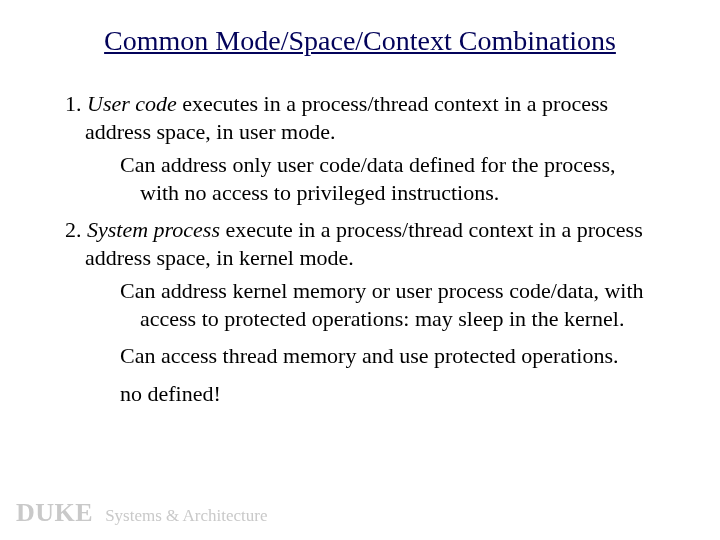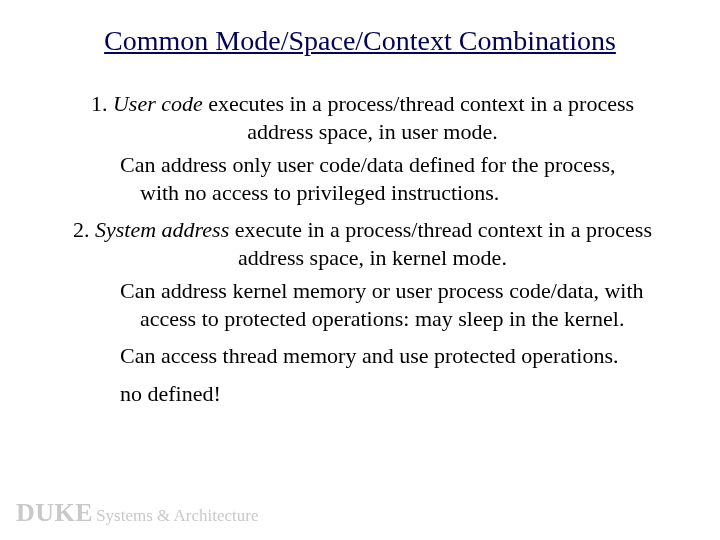--- a/index.html
+++ b/index.html
@@ -36,40 +36,39 @@
   }
   .item {
     margin-bottom: 6px;
   }
   .item-main {
     font-size: 22px;
     line-height: 1.25;
     text-indent: -20px;
     padding-left: 20px;
     margin-bottom: 6px;
-    text-align: center;
   }
   .item-main .lead {
     font-style: italic;
   }
   .item-sub {
     font-size: 22px;
     line-height: 1.25;
     padding-left: 55px;
     text-indent: -20px;
     margin-left: 20px;
     margin-bottom: 10px;
   }
   .footer {
     position: absolute;
     left: 16px;
     bottom: 12px;
     display: flex;
     align-items: baseline;
-    gap: 3px;
+    gap: 12px;
     color: #c9c9c9;
   }
   .footer-brand {
     font-family: "Times New Roman", Times, serif;
     font-weight: 800;
     font-size: 26px;
     letter-spacing: 0.5px;
   }
   .footer-sub {
     font-family: "Times New Roman", Times, serif;
@@ -87,21 +86,21 @@
 
     <div class="item">
       <div class="item-main">
         <span>1. </span><span class="lead">User code</span><span> executes in a process/thread context in a process address space, in user mode.</span>
       </div>
       <div class="item-sub">Can address only user code/data defined for the process, with no access to privileged instructions.</div>
     </div>
 
     <div class="item">
       <div class="item-main">
-        <span>2. </span><span class="lead">System address</span><span> execute in a process/thread context in a process address space, in kernel mode.</span>
+        <span>2. </span><span class="lead">System process</span><span> execute in a process/thread context in a process address space, in kernel mode.</span>
       </div>
       <div class="item-sub">Can address kernel memory or user process code/data, with access to protected operations: may sleep in the kernel.</div>
     </div>
 
     <div class="item">
       <div class="item-sub">Can access thread memory and use protected operations.</div>
       <div class="item-sub">no defined!</div>
     </div>
 
   </div>

